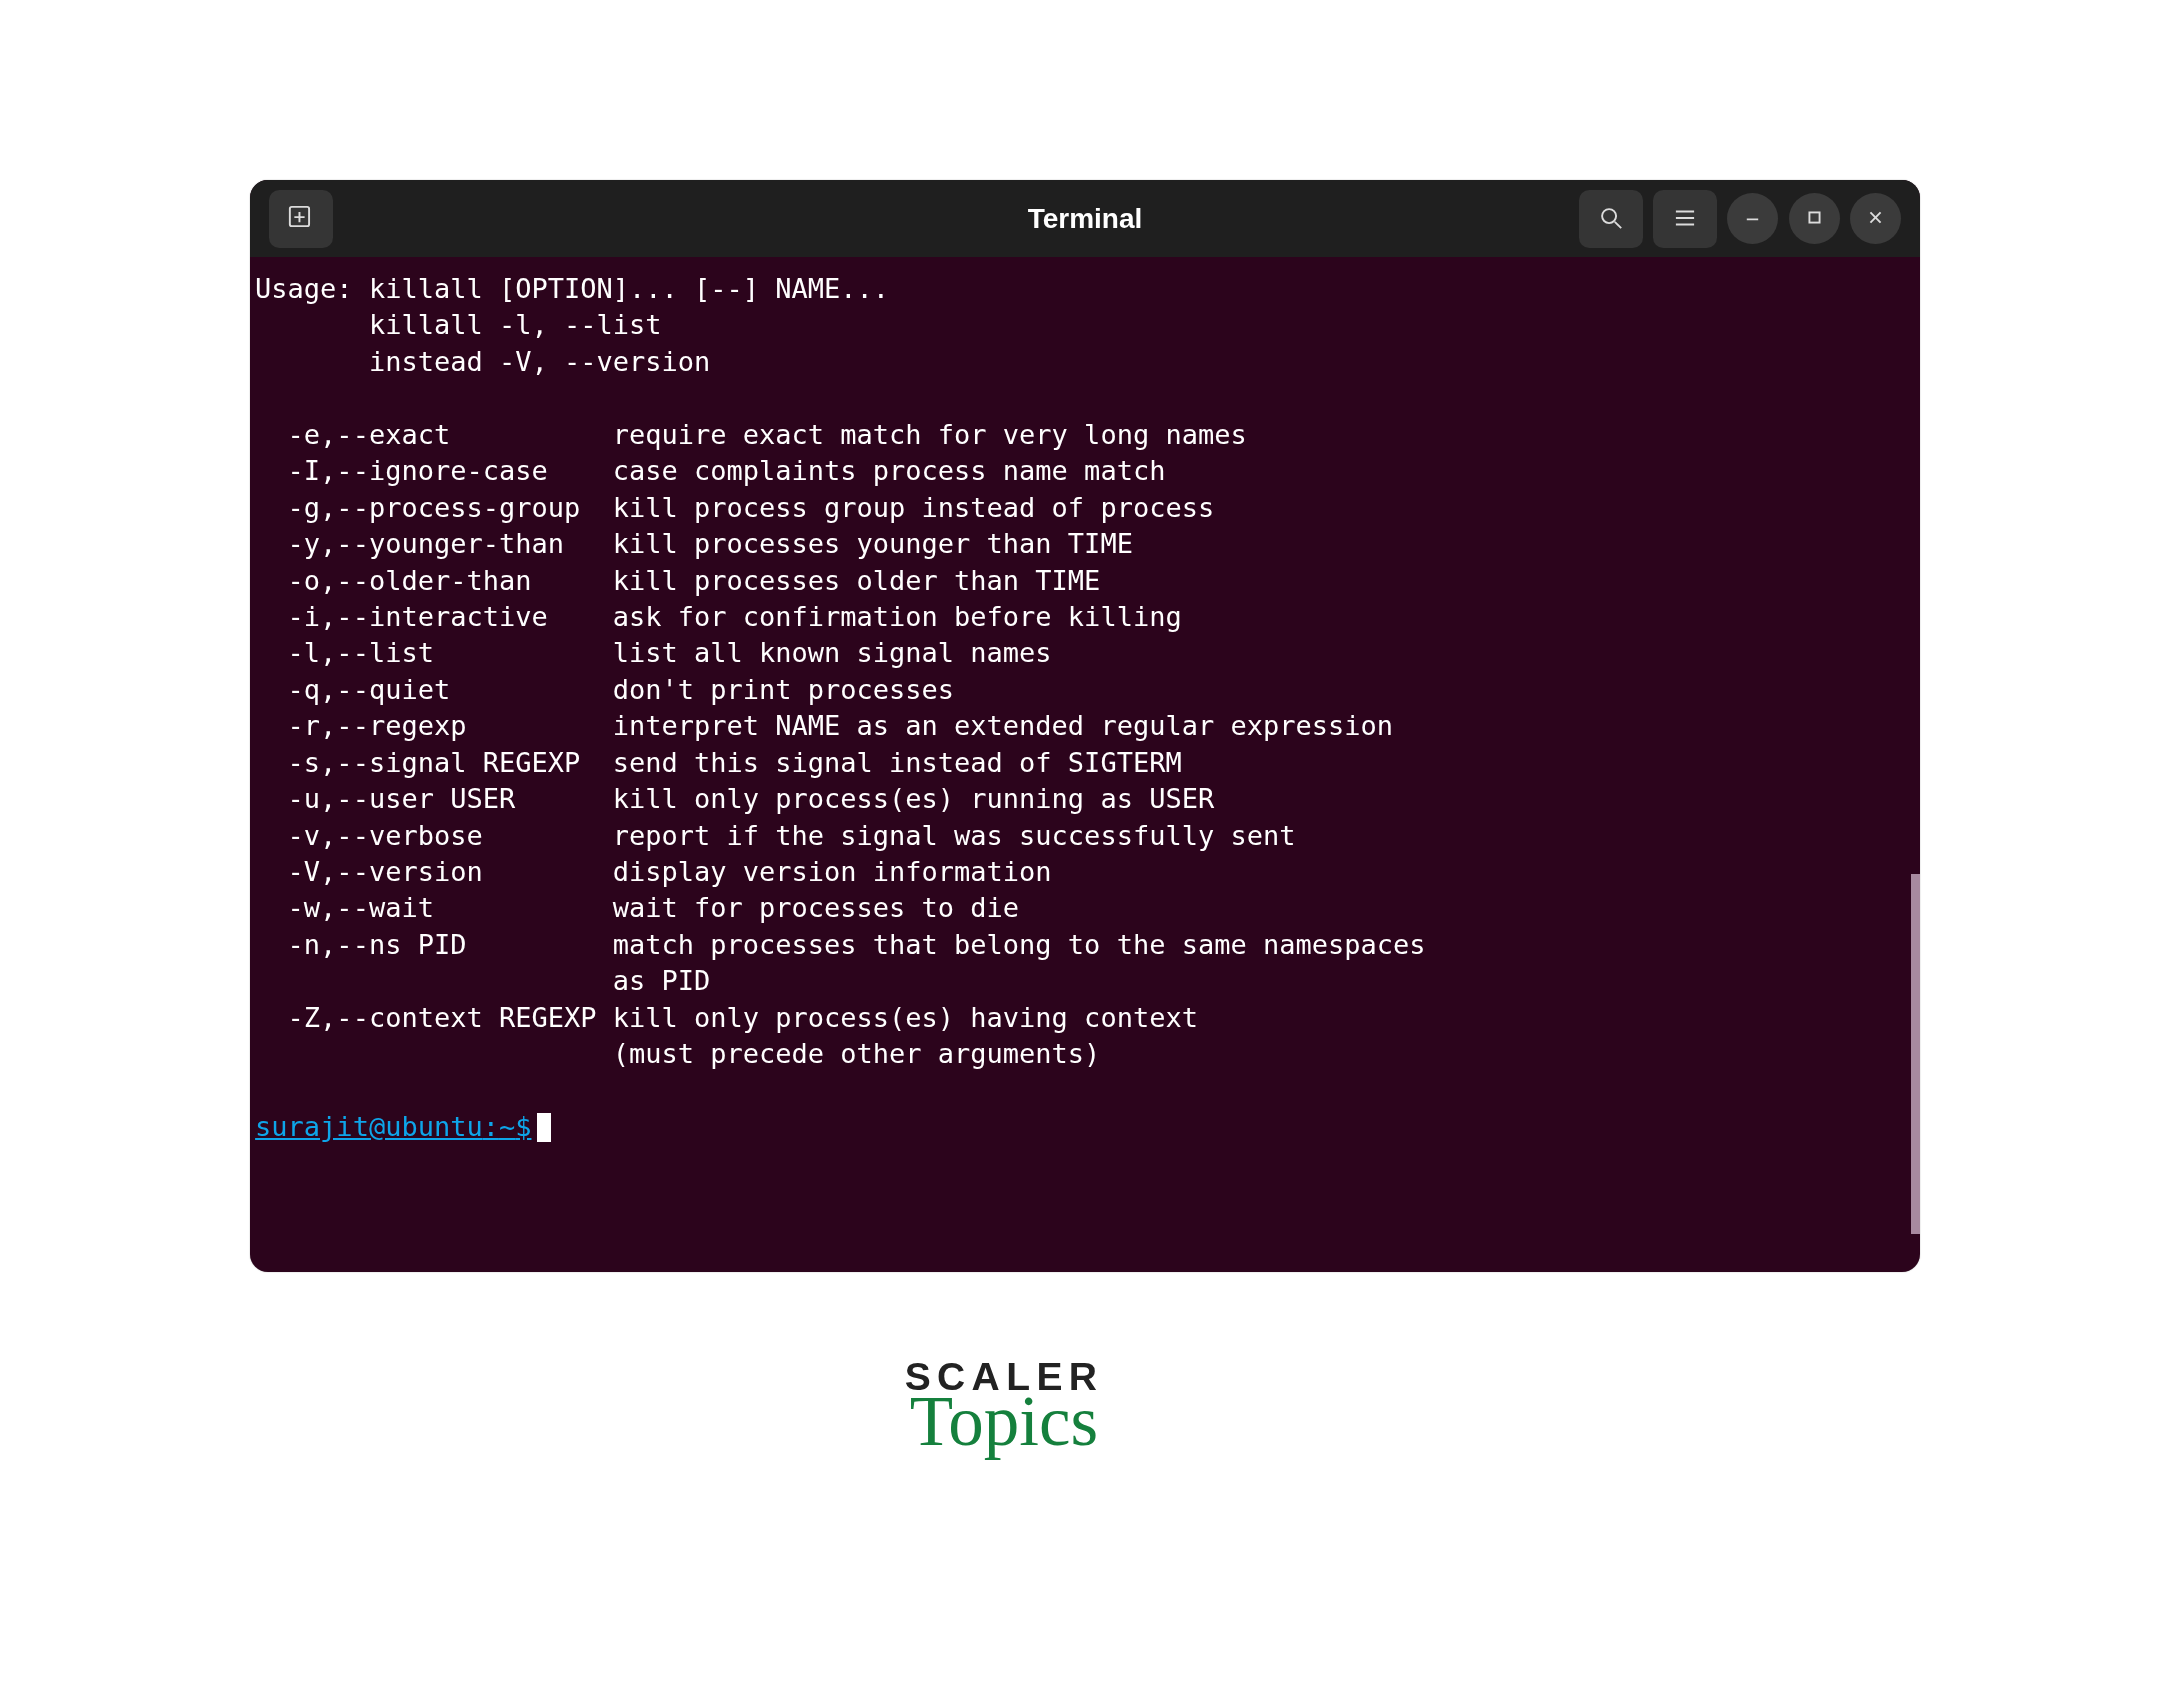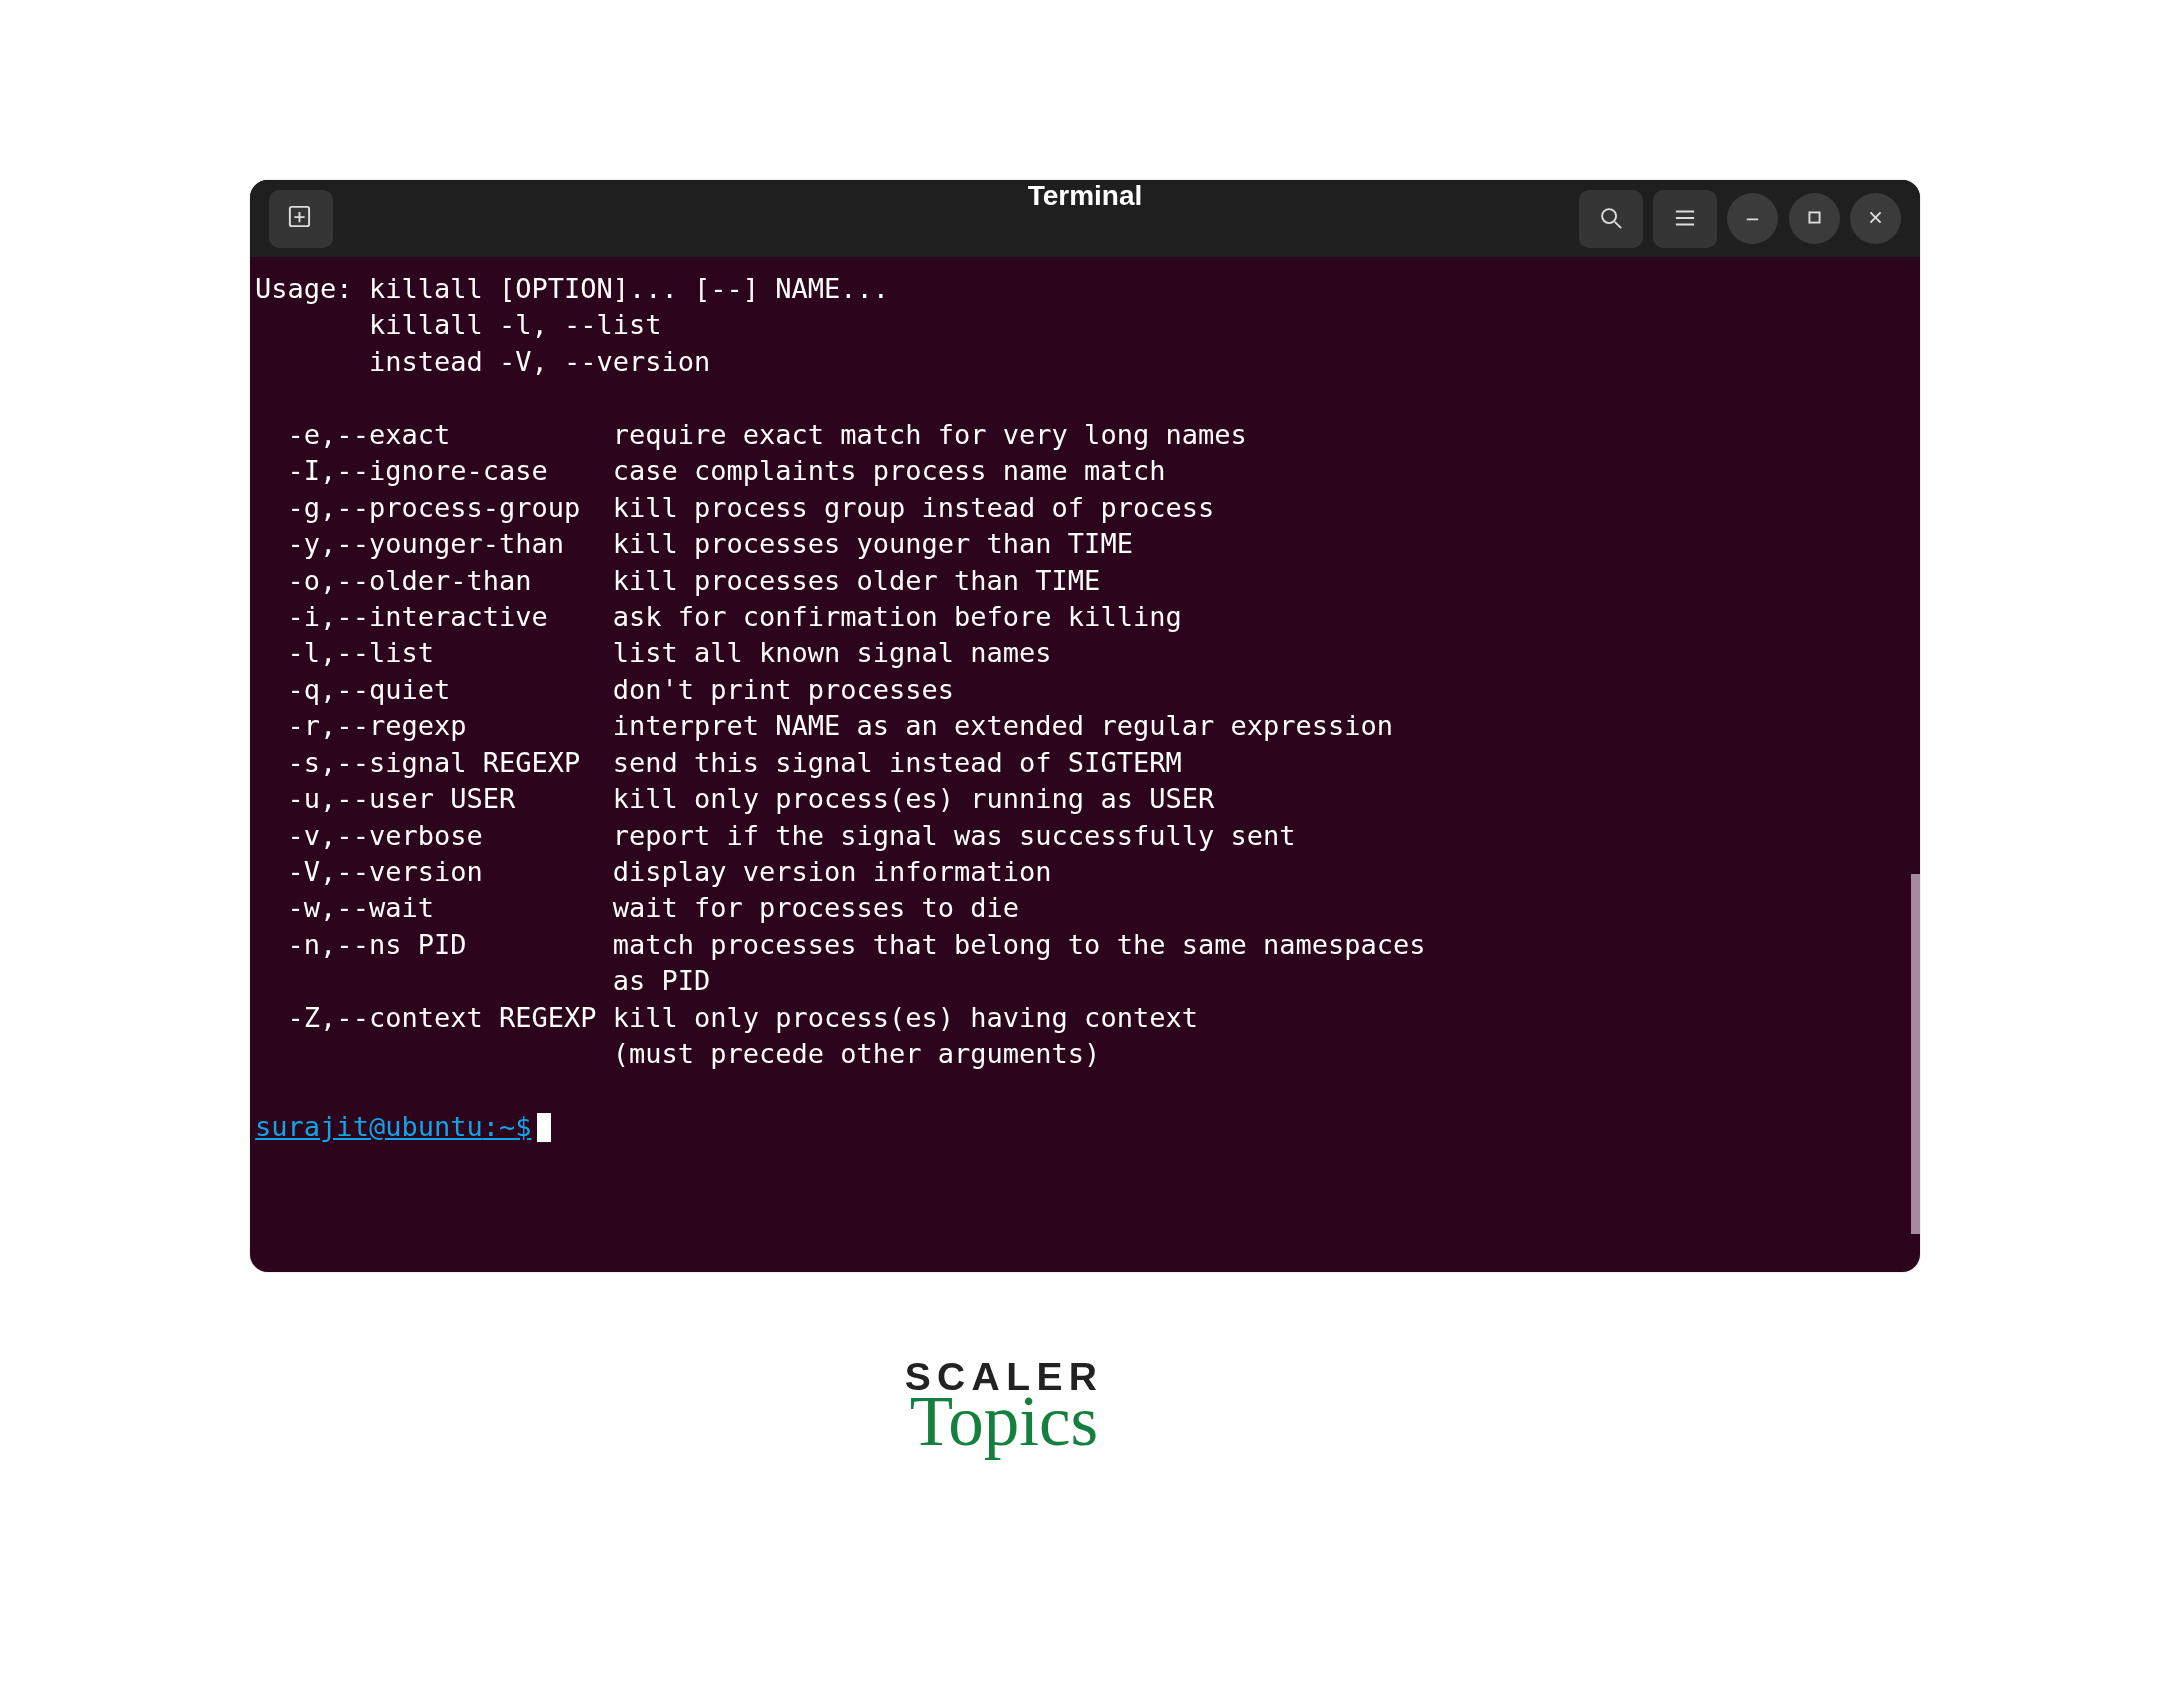--- a/index.html
+++ b/index.html
@@ -19,20 +19,21 @@
     height: 1092px;
     background: #2c041c;
     border-radius: 18px;
     overflow: hidden;
     box-shadow: 0 0 1.3px rgba(0,0,0,0.4);
   }
   .titlebar {
     height: 77px;
     background: #1f1f1f;
     display: flex;
+    align-items: center;
     padding: 0 19px;
     box-sizing: border-box;
     position: relative;
   }
   .titlebar-left {
     display: flex;
     align-items: center;
     flex: 0 0 auto;
   }
   .titlebar-btn {

